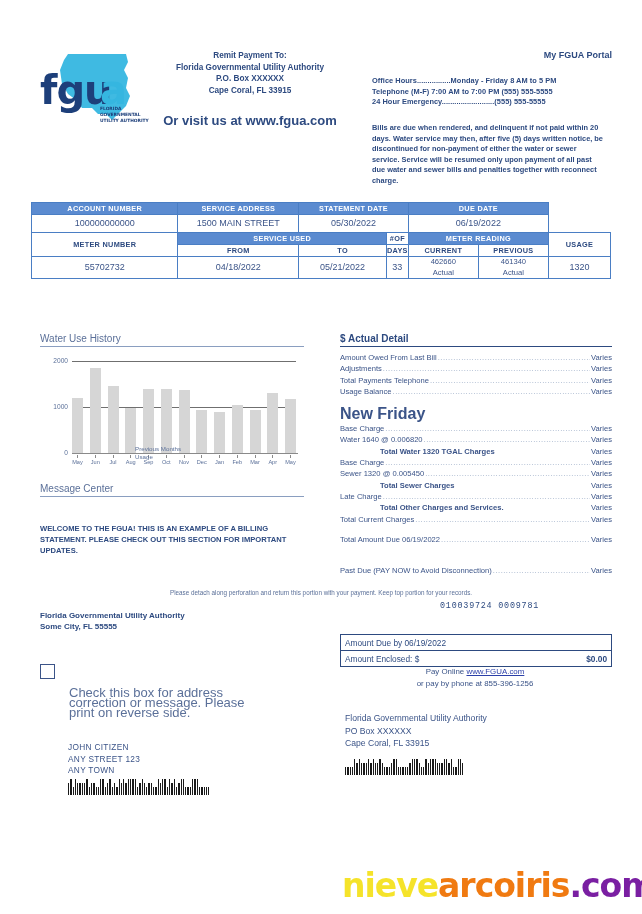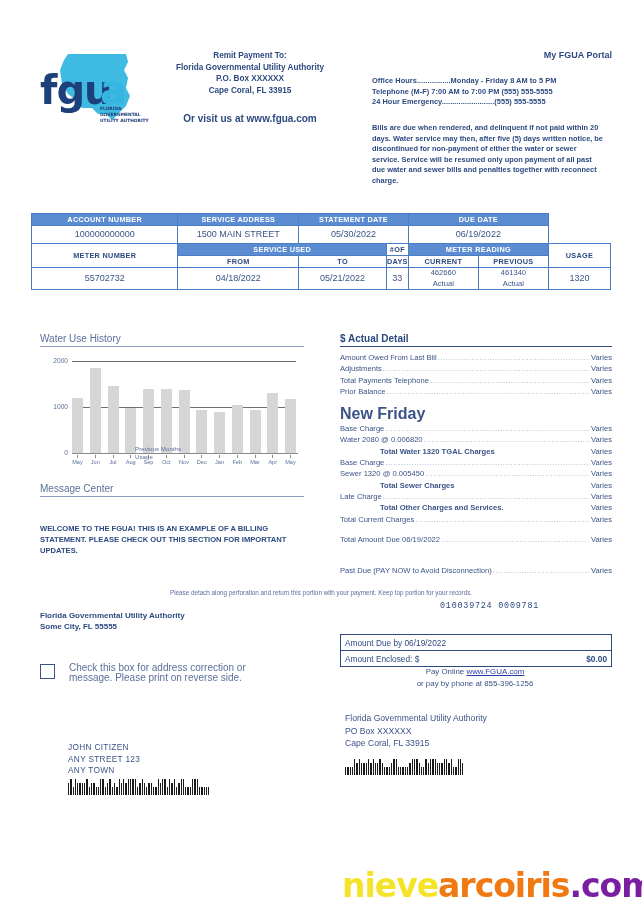--- a/index.html
+++ b/index.html
@@ -13,30 +13,30 @@
   }
   .page{position:absolute;left:0;top:0;width:642px;height:914px;}
 
   
   .header{position:absolute;left:0;top:38px;width:642px;height:170px;}
   .logo{position:absolute;left:38px;top:10px;width:112px;height:80px;}
   .logo svg{display:block;}
   .remit-block{position:absolute;left:150px;top:12px;width:200px;text-align:center;}
   .remit-title{font-size:8.2px;font-weight:bold;color:#2d4a80;line-height:11.5px;}
   .remit-line{font-size:8.2px;font-weight:bold;color:#2d4a80;line-height:11.5px;}
-  .visit{position:absolute;left:150px;top:75px;width:200px;text-align:center;font-size:10px;font-weight:bold;color:#2d4a80;}
+  .visit{position:absolute;left:150px;top:75px;width:200px;text-align:center;font-size:13px;font-weight:bold;color:#2d4a80;}
 
   .portal{position:absolute;right:30px;top:12px;font-size:9px;font-weight:bold;color:#2d4a80;text-align:right;}
   .hours{position:absolute;left:372px;top:38px;width:240px;}
   .hours div{font-size:7.4px;font-weight:bold;color:#2d4a80;line-height:10.5px;letter-spacing:.05px;}
   .terms{position:absolute;left:372px;top:85px;width:232px;}
   .terms p{margin:0;font-size:7.4px;font-weight:bold;color:#2d4a80;line-height:10.6px;}
 
   
-  .acct-table{position:absolute;left:31px;top:213px;width:580px;border-collapse:collapse;}
+  .acct-table{position:absolute;left:31px;top:202px;width:580px;border-collapse:collapse;}
   .acct-table td{border:1px solid #4a7ec4;padding:0;}
   .th{background:#5b8bd0;color:#ffffff;font-size:7.3px;font-weight:bold;text-align:center;letter-spacing:.3px;height:11px;line-height:11px;}
   .tdv{background:#ffffff;color:#3b5488;font-size:9px;text-align:center;height:17px;line-height:17px;}
   .th.black{background:#ffffff;color:#2d4a80;}
   .two-line{font-size:7.6px;line-height:10.5px;padding:2px 0;}
 
   
   .sec-title{font-size:10px;color:#5b7099;border-bottom:1.2px solid #8a9ec0;padding-bottom:2px;}
   .sec-title.bold{font-weight:bold;color:#2d4a80;border-bottom:1.5px solid #2d4a80;}
 
@@ -70,21 +70,21 @@
 
   
   .perf-note{position:absolute;left:0;top:589px;width:642px;text-align:center;font-size:6.3px;color:#5b7099;}
   .micr{position:absolute;left:440px;top:601px;font-family:"Liberation Mono", monospace;font-size:8.4px;color:#2d4a80;letter-spacing:.8px;}
 
   
   .stub-left{position:absolute;left:40px;top:610px;width:280px;}
   .stub-addr{font-size:8px;font-weight:bold;color:#2d4a80;line-height:11px;}
   .chk-row{position:absolute;left:40px;top:663px;width:230px;display:flex;align-items:flex-start;}
   .chkbox{width:13px;height:13px;border:1.2px solid #3b5488;background:#fff;flex:0 0 auto;margin-right:14px;margin-top:1px;}
-  .chk-text{font-size:10px;color:#5b7099;line-height:10px;}
+  .chk-text{font-size:13px;color:#5b7099;line-height:10px;margin-top:25px;}
 
   .amt-box{position:absolute;left:340px;top:634px;width:270px;border:1.3px solid #2d4a80;}
   .amt-row{display:flex;justify-content:space-between;align-items:center;height:15px;padding:0 4px;font-size:8.3px;color:#2d4a80;}
   .amt-row.first{border-bottom:1.3px solid #2d4a80;}
   .amt-val{font-weight:bold;margin-top:32px;}
   .pay-note{position:absolute;left:340px;top:666px;width:270px;text-align:center;font-size:7.9px;color:#3b5488;line-height:11.5px;}
   .pay-note a{color:#2b3fa8;text-decoration:underline;}
 
   .cust-addr{position:absolute;left:68px;top:742px;font-size:8.3px;color:#3b5488;line-height:11.5px;letter-spacing:.3px;}
   .remit-addr{position:absolute;left:345px;top:712px;font-size:8.6px;color:#3b5488;line-height:12.5px;}
@@ -274,32 +274,32 @@
           <span class="blabel">Adjustments</span>
           <span class="bdots">................................................................................</span>
           <span class="bval">Varies</span>
         </div>
         <div class="brow">
           <span class="blabel">Total Payments Telephone</span>
           <span class="bdots">................................................................................</span>
           <span class="bval">Varies</span>
         </div>
         <div class="brow">
-          <span class="blabel">Prior Balance</span>
+          <span class="blabel">Usage Balance</span>
           <span class="bdots">................................................................................</span>
           <span class="bval">Varies</span>
         </div>
         <div class="bgroup">New Friday</div>
         <div class="brow">
           <span class="blabel">Base Charge</span>
           <span class="bdots">................................................................................</span>
           <span class="bval">Varies</span>
         </div>
         <div class="brow">
-          <span class="blabel">Water 2080 @ 0.006820</span>
+          <span class="blabel">Water 1640 @ 0.006820</span>
           <span class="bdots">................................................................................</span>
           <span class="bval">Varies</span>
         </div>
         <div class="brow">
           <span class="blabel bsub">Total Water 1320 TGAL Charges</span>
           <span class="bdots">&nbsp;</span>
           <span class="bval">Varies</span>
         </div>
         <div class="brow">
           <span class="blabel">Base Charge</span>

